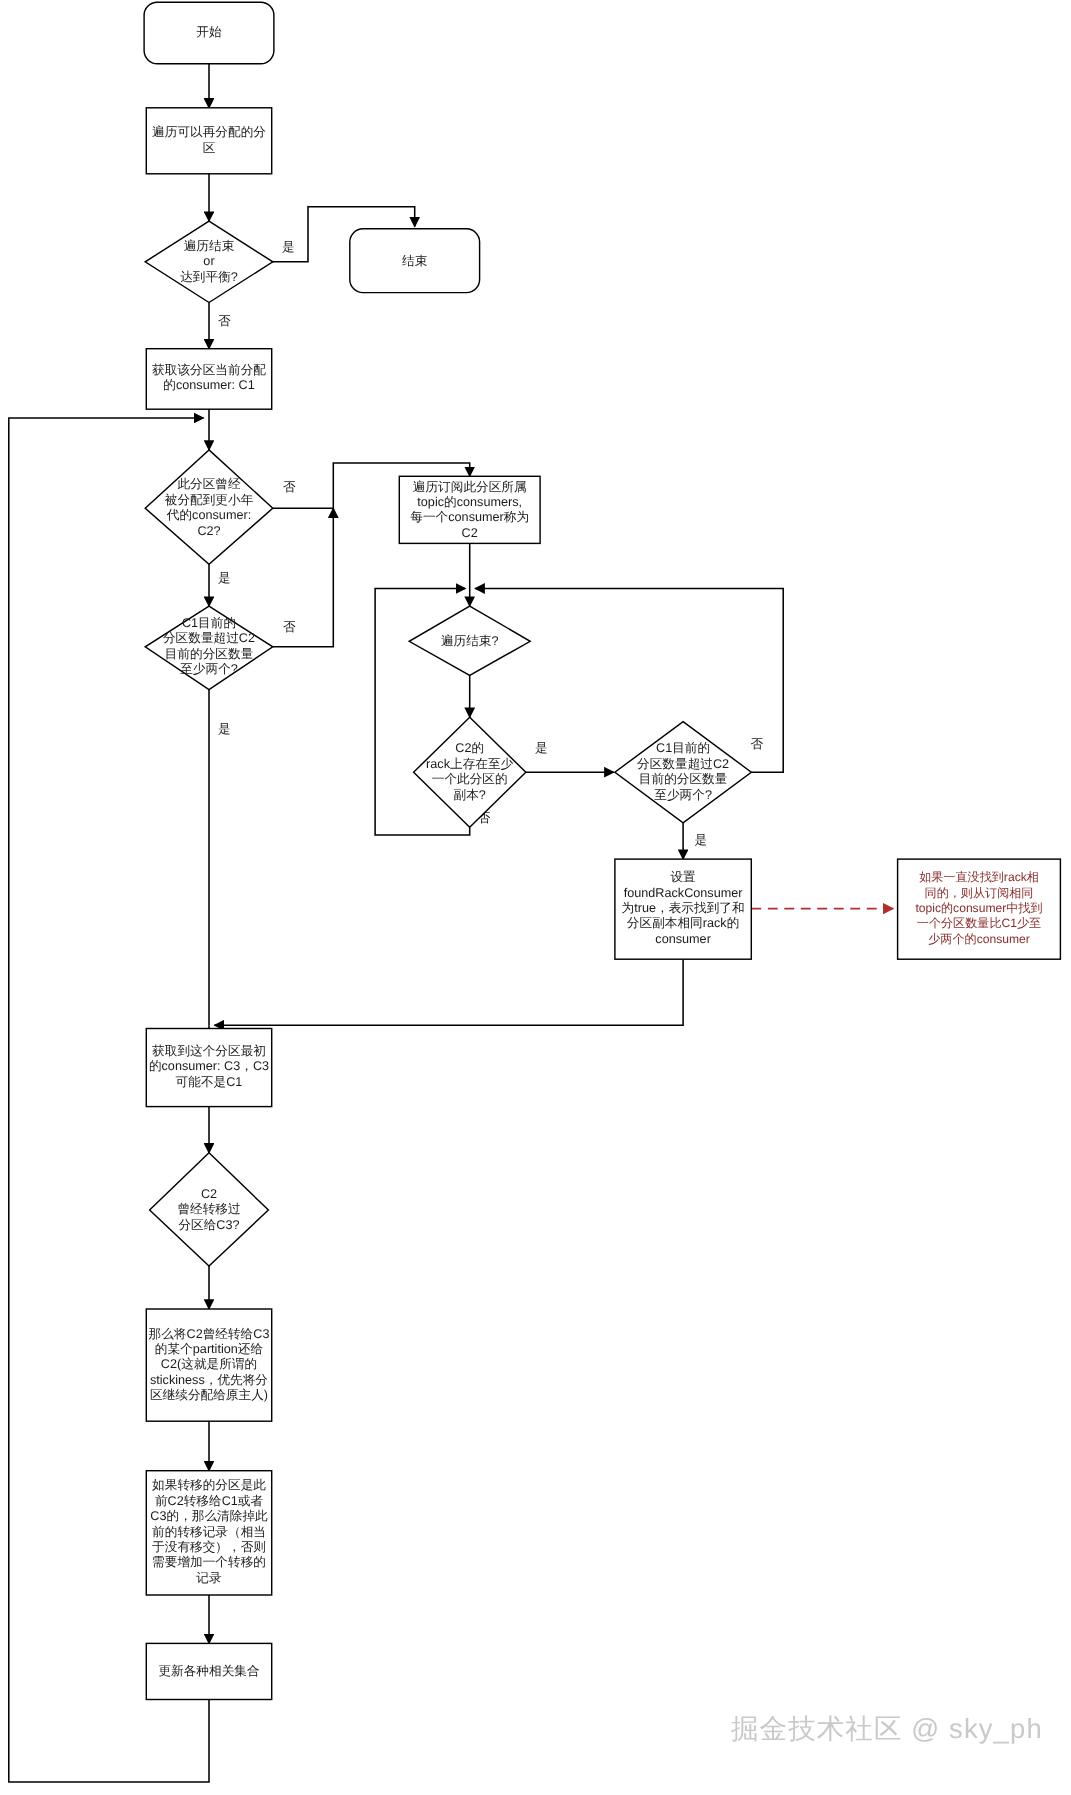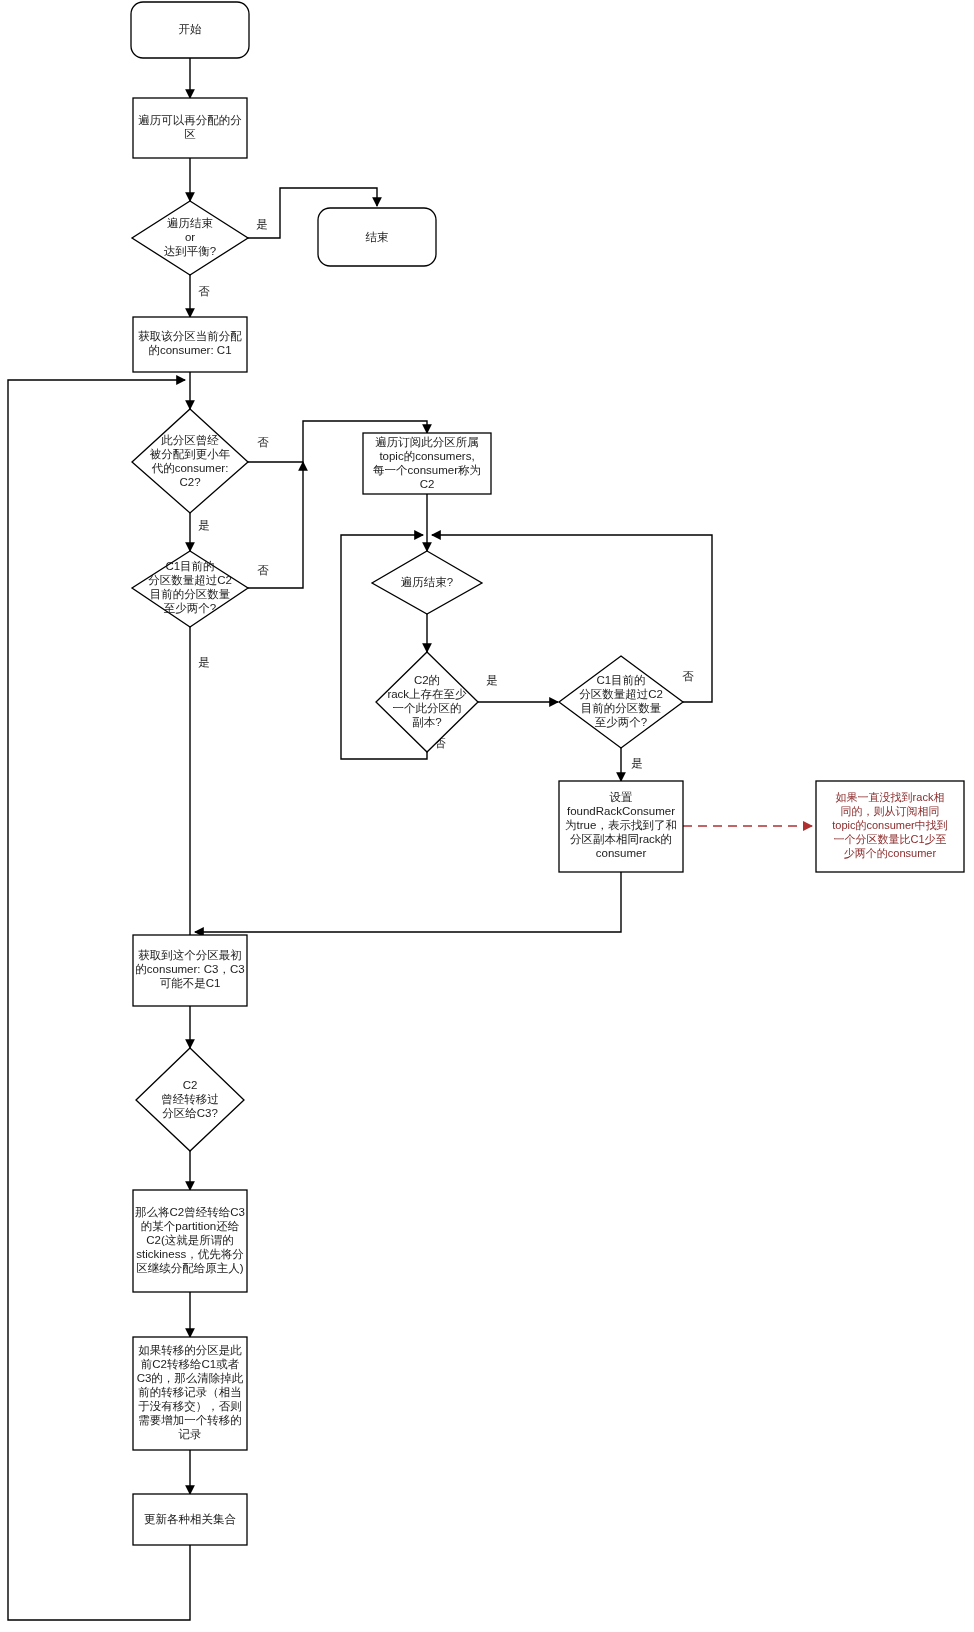--- a/index.html
+++ b/index.html
@@ -251,14 +251,15 @@
       <text class="nodetext" x="190" dominant-baseline="middle"><tspan x="190" y="1351">如果转移的分区是此</tspan><tspan x="190" y="1365">前C2转移给C1或者</tspan><tspan x="190" y="1379">C3的，那么清除掉此</tspan><tspan x="190" y="1393">前的转移记录（相当</tspan><tspan x="190" y="1407">于没有移交），否则</tspan><tspan x="190" y="1421">需要增加一个转移的</tspan><tspan x="190" y="1435">记录</tspan></text>
     </g>
 
     <g>
       <rect class="node-rect" x="133" y="1494" width="114" height="51"></rect>
       <text class="nodetext" x="190" dominant-baseline="middle"><tspan x="190" y="1520">更新各种相关集合</tspan></text>
     </g>
 
   </svg>
 
+  <div class="watermark">掘金技术社区 @ sky_ph</div>
 
 </div>
 
 </body></html>

